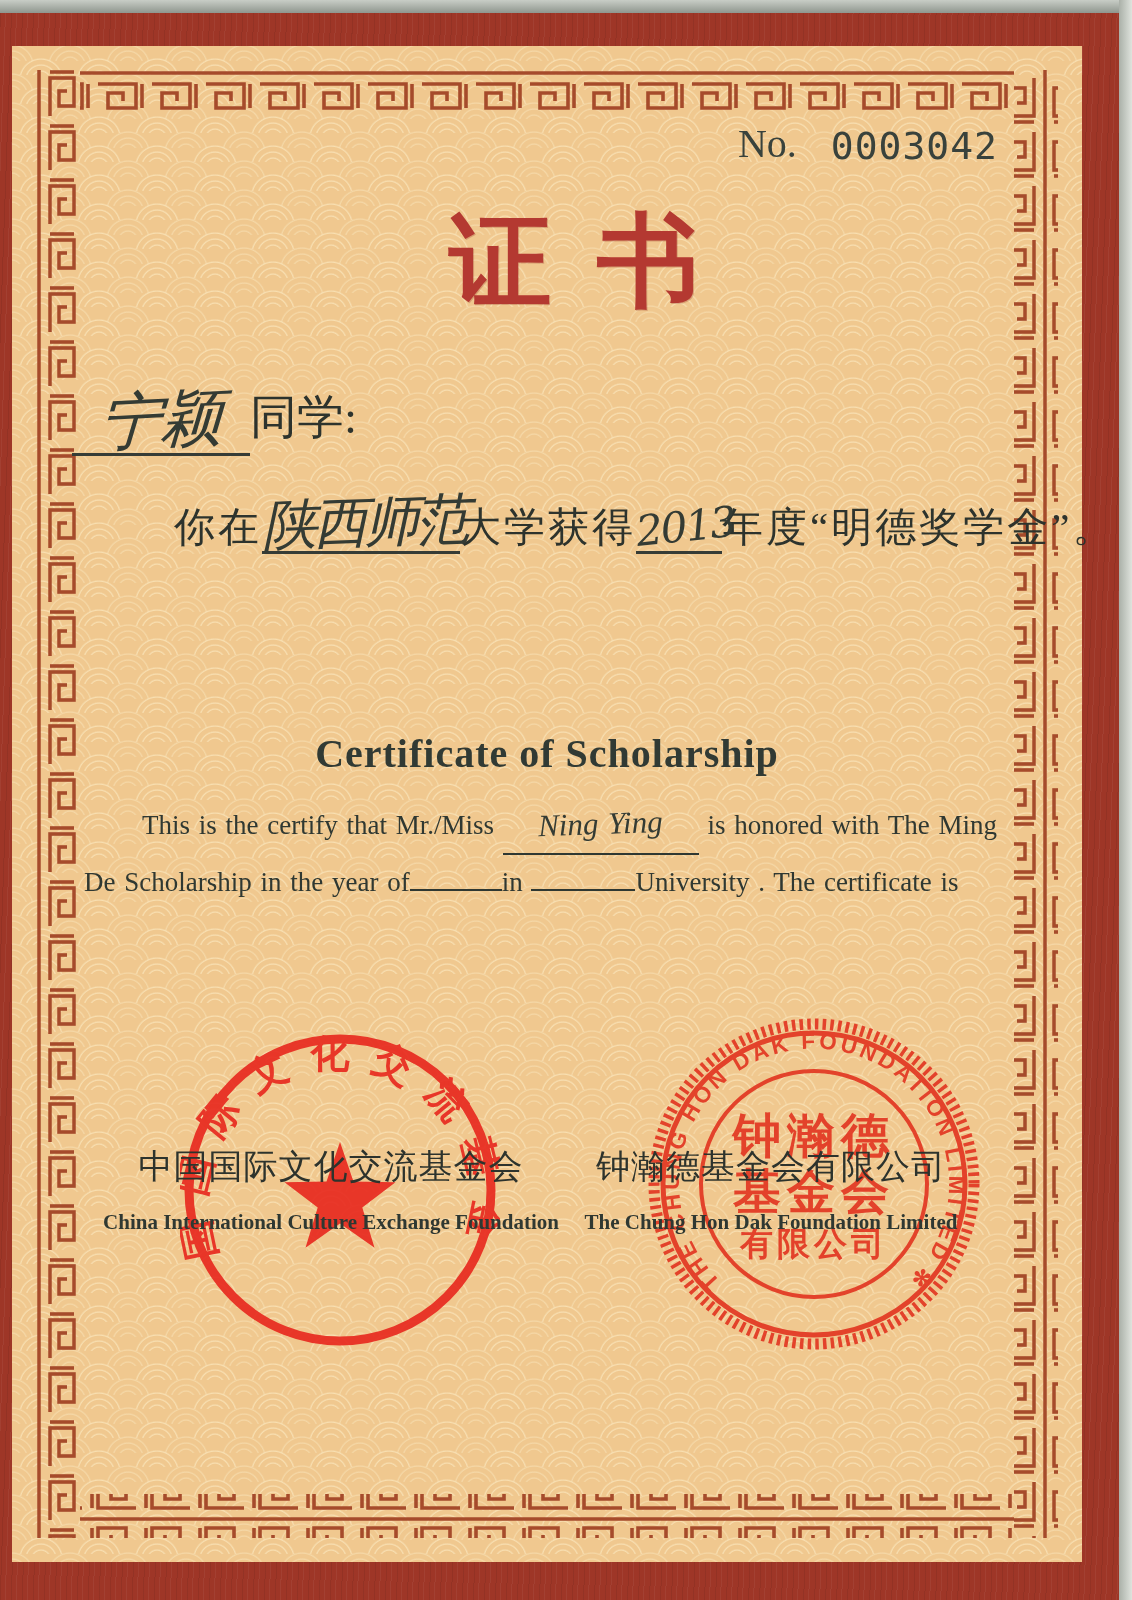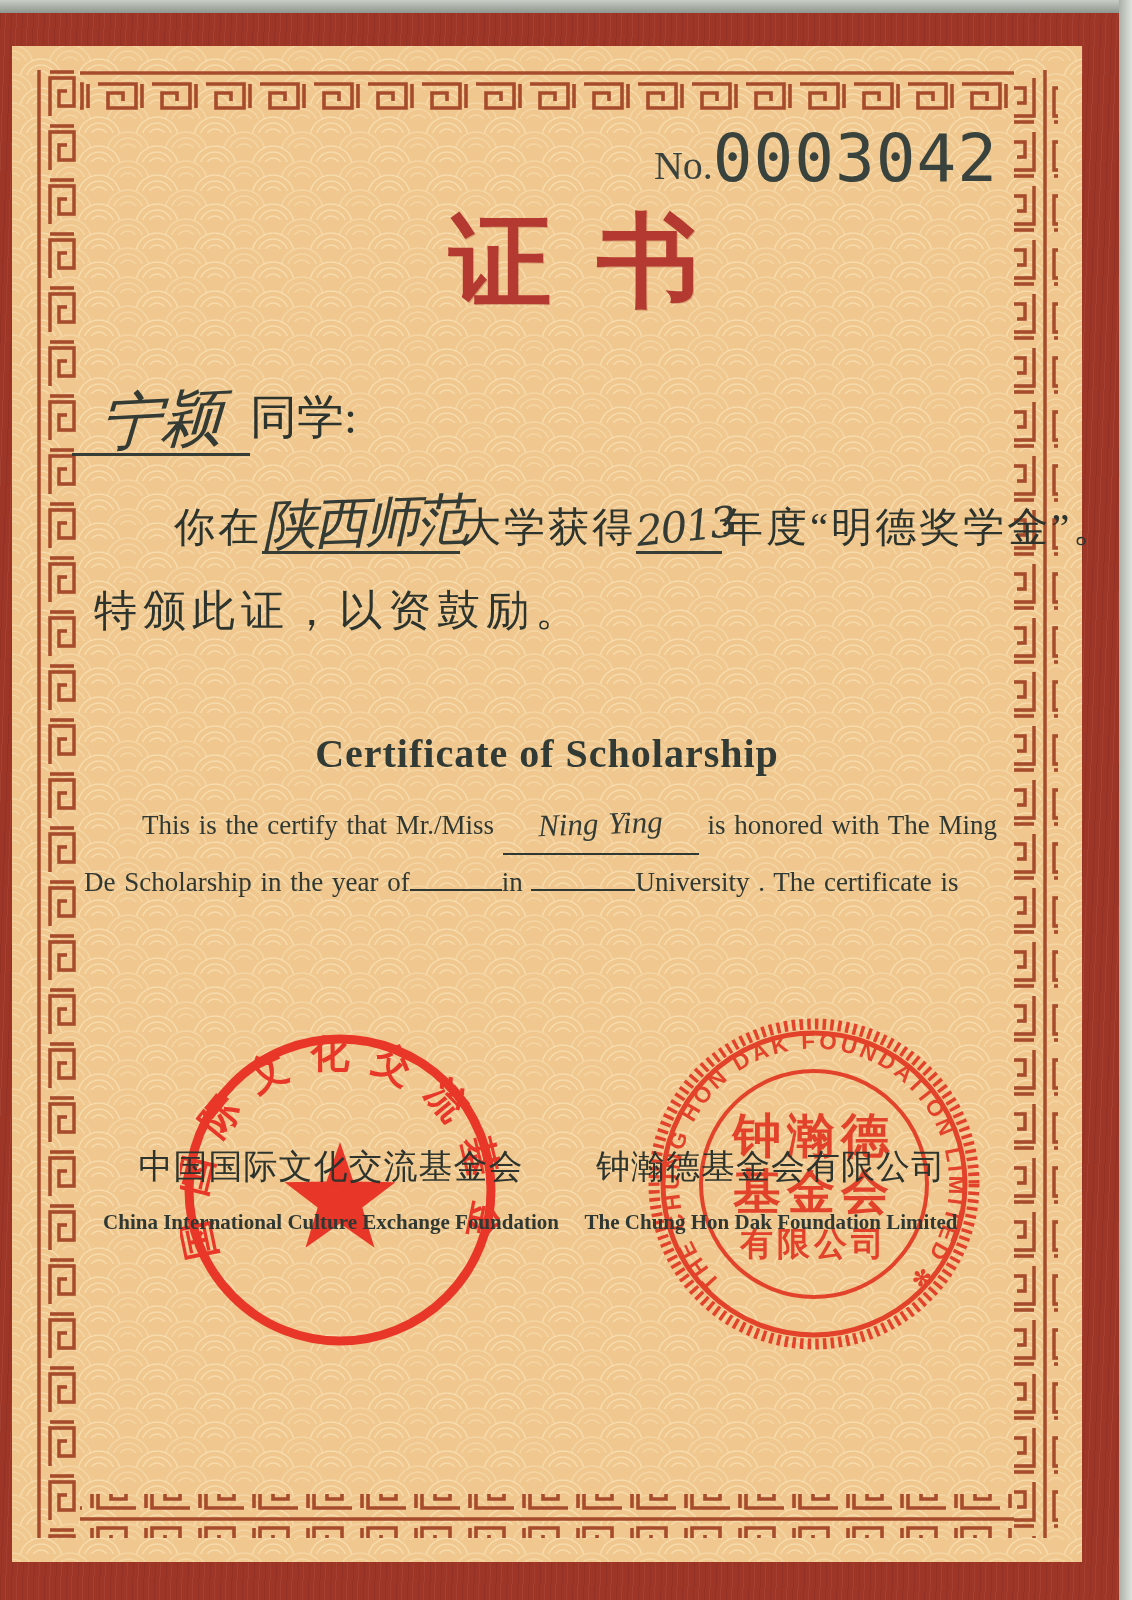--- a/index.html
+++ b/index.html
@@ -28,22 +28,22 @@
         rgba(249,226,180,0) 20px, rgba(250,230,188,.75) 21px, rgba(249,226,180,0) 22.5px),
       radial-gradient(circle at 50% 118%, rgba(249,226,180,0) 8px, rgba(248,226,182,.6) 9px, rgba(249,226,180,0) 10.5px,
         rgba(249,226,180,0) 14px, rgba(248,226,182,.6) 15px, rgba(249,226,180,0) 16.5px,
         rgba(249,226,180,0) 20px, rgba(248,226,182,.6) 21px, rgba(249,226,180,0) 22.5px);
     background-size:58px 29px,58px 29px;
     background-position:0 0,29px 15px;}
   .border-svg{position:absolute;left:24px;top:24px;}
   
   .cert-no{position:absolute;top:74px;right:84px;color:#39423c;white-space:nowrap;}
   .cert-no .prefix{font-family:"Liberation Serif",serif;font-size:40px;}
-  .cert-no .digits{font-family:"DejaVu Sans Mono",monospace;font-size:66px;letter-spacing:1px;
-    font-weight:500;vertical-align:-2px;}
+  .cert-no .digits{font-family:"DejaVu Sans Mono",monospace;font-size:38px;letter-spacing:1px;
+    font-weight:500;vertical-align:-2px;margin-left:34px;}
   
   .title{position:absolute;top:148px;left:0;width:100%;text-align:center;
     font-size:102px;font-weight:bold;color:#b43931;letter-spacing:10px;
     text-shadow:1px 1px 0 rgba(140,30,20,.25);padding-left:32px;}
   
   .salute{position:absolute;top:340px;left:60px;white-space:nowrap;}
   .name-line{display:inline-block;width:178px;border-bottom:3px solid #363c36;text-align:center;}
   .name-hand{display:inline-block;font-size:62px;color:#343b34;font-style:italic;
     transform:rotate(-3deg) skewX(-6deg);line-height:1.0;padding-bottom:2px;}
   .salute .suffix{font-size:47px;color:#2d332d;vertical-align:8px;}
@@ -138,21 +138,20 @@
     <div class="title">证 书</div>
 
     <div class="salute">
       <span class="name-line"><span class="name-hand">宁颖</span></span><span class="suffix">同学:</span>
     </div>
 
     <div class="cn-line1">
       <span>你在</span><span class="uni-line"><span class="uni-hand">陕西师范</span></span><span>大学获得</span><span class="year-line"><span class="year-hand">2013</span></span><span>年度“明德奖学金”。</span>
     </div>
 
-    <div class="cn-line2">特颁此证，以资鼓励。</div>
 
     <div class="en-heading">Certificate of Scholarship</div>
 
     <div class="en-para">
       <div class="en-line1">
         <span>This is the certify that Mr./Miss</span>
         <span class="en-name-line"><span class="en-name-hand">Ning Ying</span></span>
         <span>is honored with The  Ming</span>
       </div>
       <div class="en-line2">

